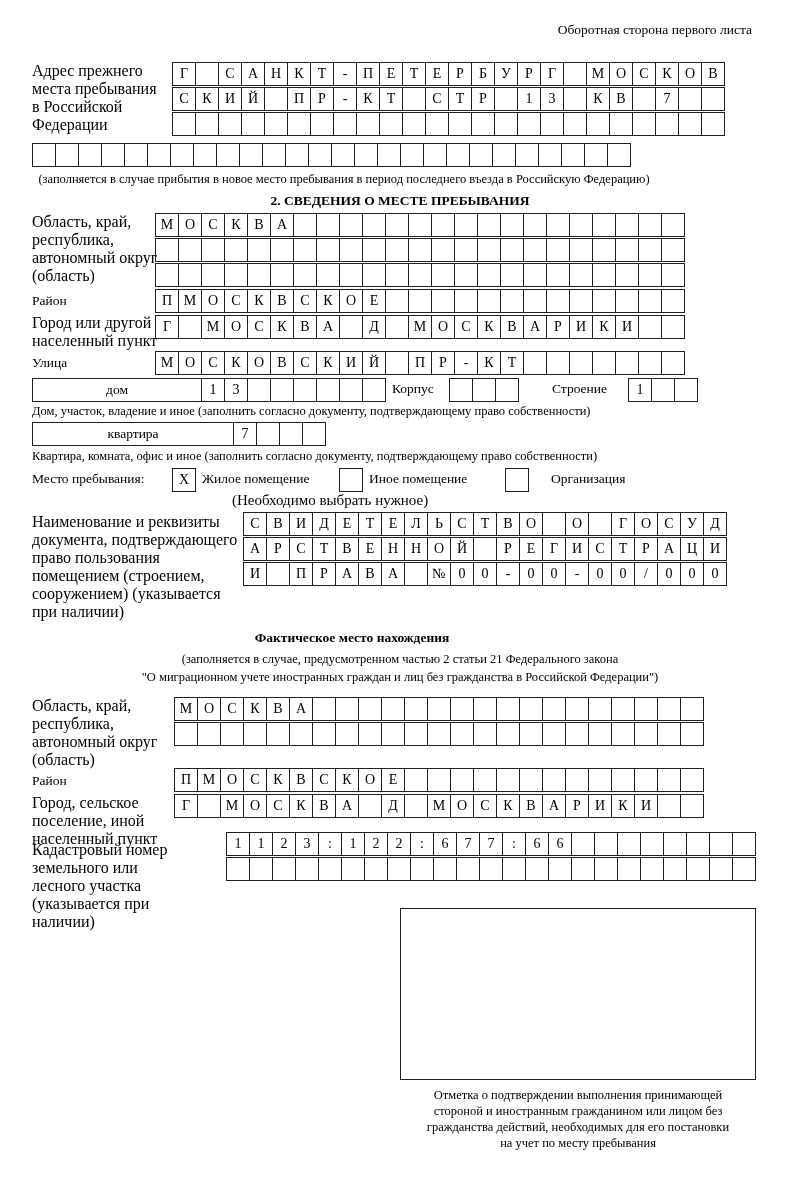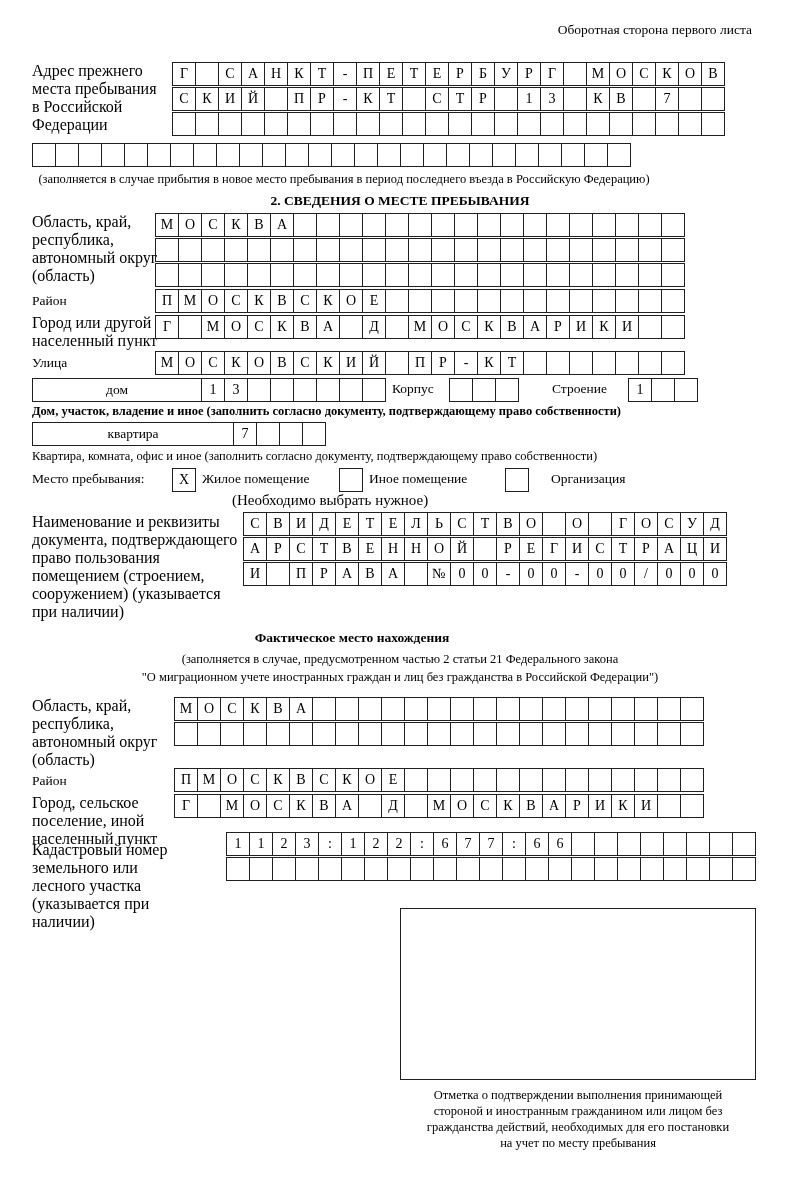--- a/index.html
+++ b/index.html
@@ -394,21 +394,21 @@
       </div>
   </div>
   <div class="row inline-text" style="left:552px; top:381px;">Строение</div>
   <div class="row" style="left:628px; top:378px;">
     <div class="cells">
         <div class="cell">1</div>
         <div class="cell"></div>
         <div class="cell"></div>
       </div>
   </div>
-  <div class="row" style="left:32px; top:404px; font-size:12.5px;font-weight:bold;">Дом, участок, владение и иное (заполнить согласно документу, подтверждающему право собственности)</div>
+  <div class="row" style="left:32px; top:404px; font-size:12.5px;">Дом, участок, владение и иное (заполнить согласно документу, подтверждающему право собственности)</div>
 
   <div class="row boxlabel" style="left:32px; top:422px; width:202px;">квартира</div>
   <div class="row" style="left:233px; top:422px;">
     <div class="cells">
         <div class="cell">7</div>
         <div class="cell"></div>
         <div class="cell"></div>
         <div class="cell"></div>
       </div>
   </div>

